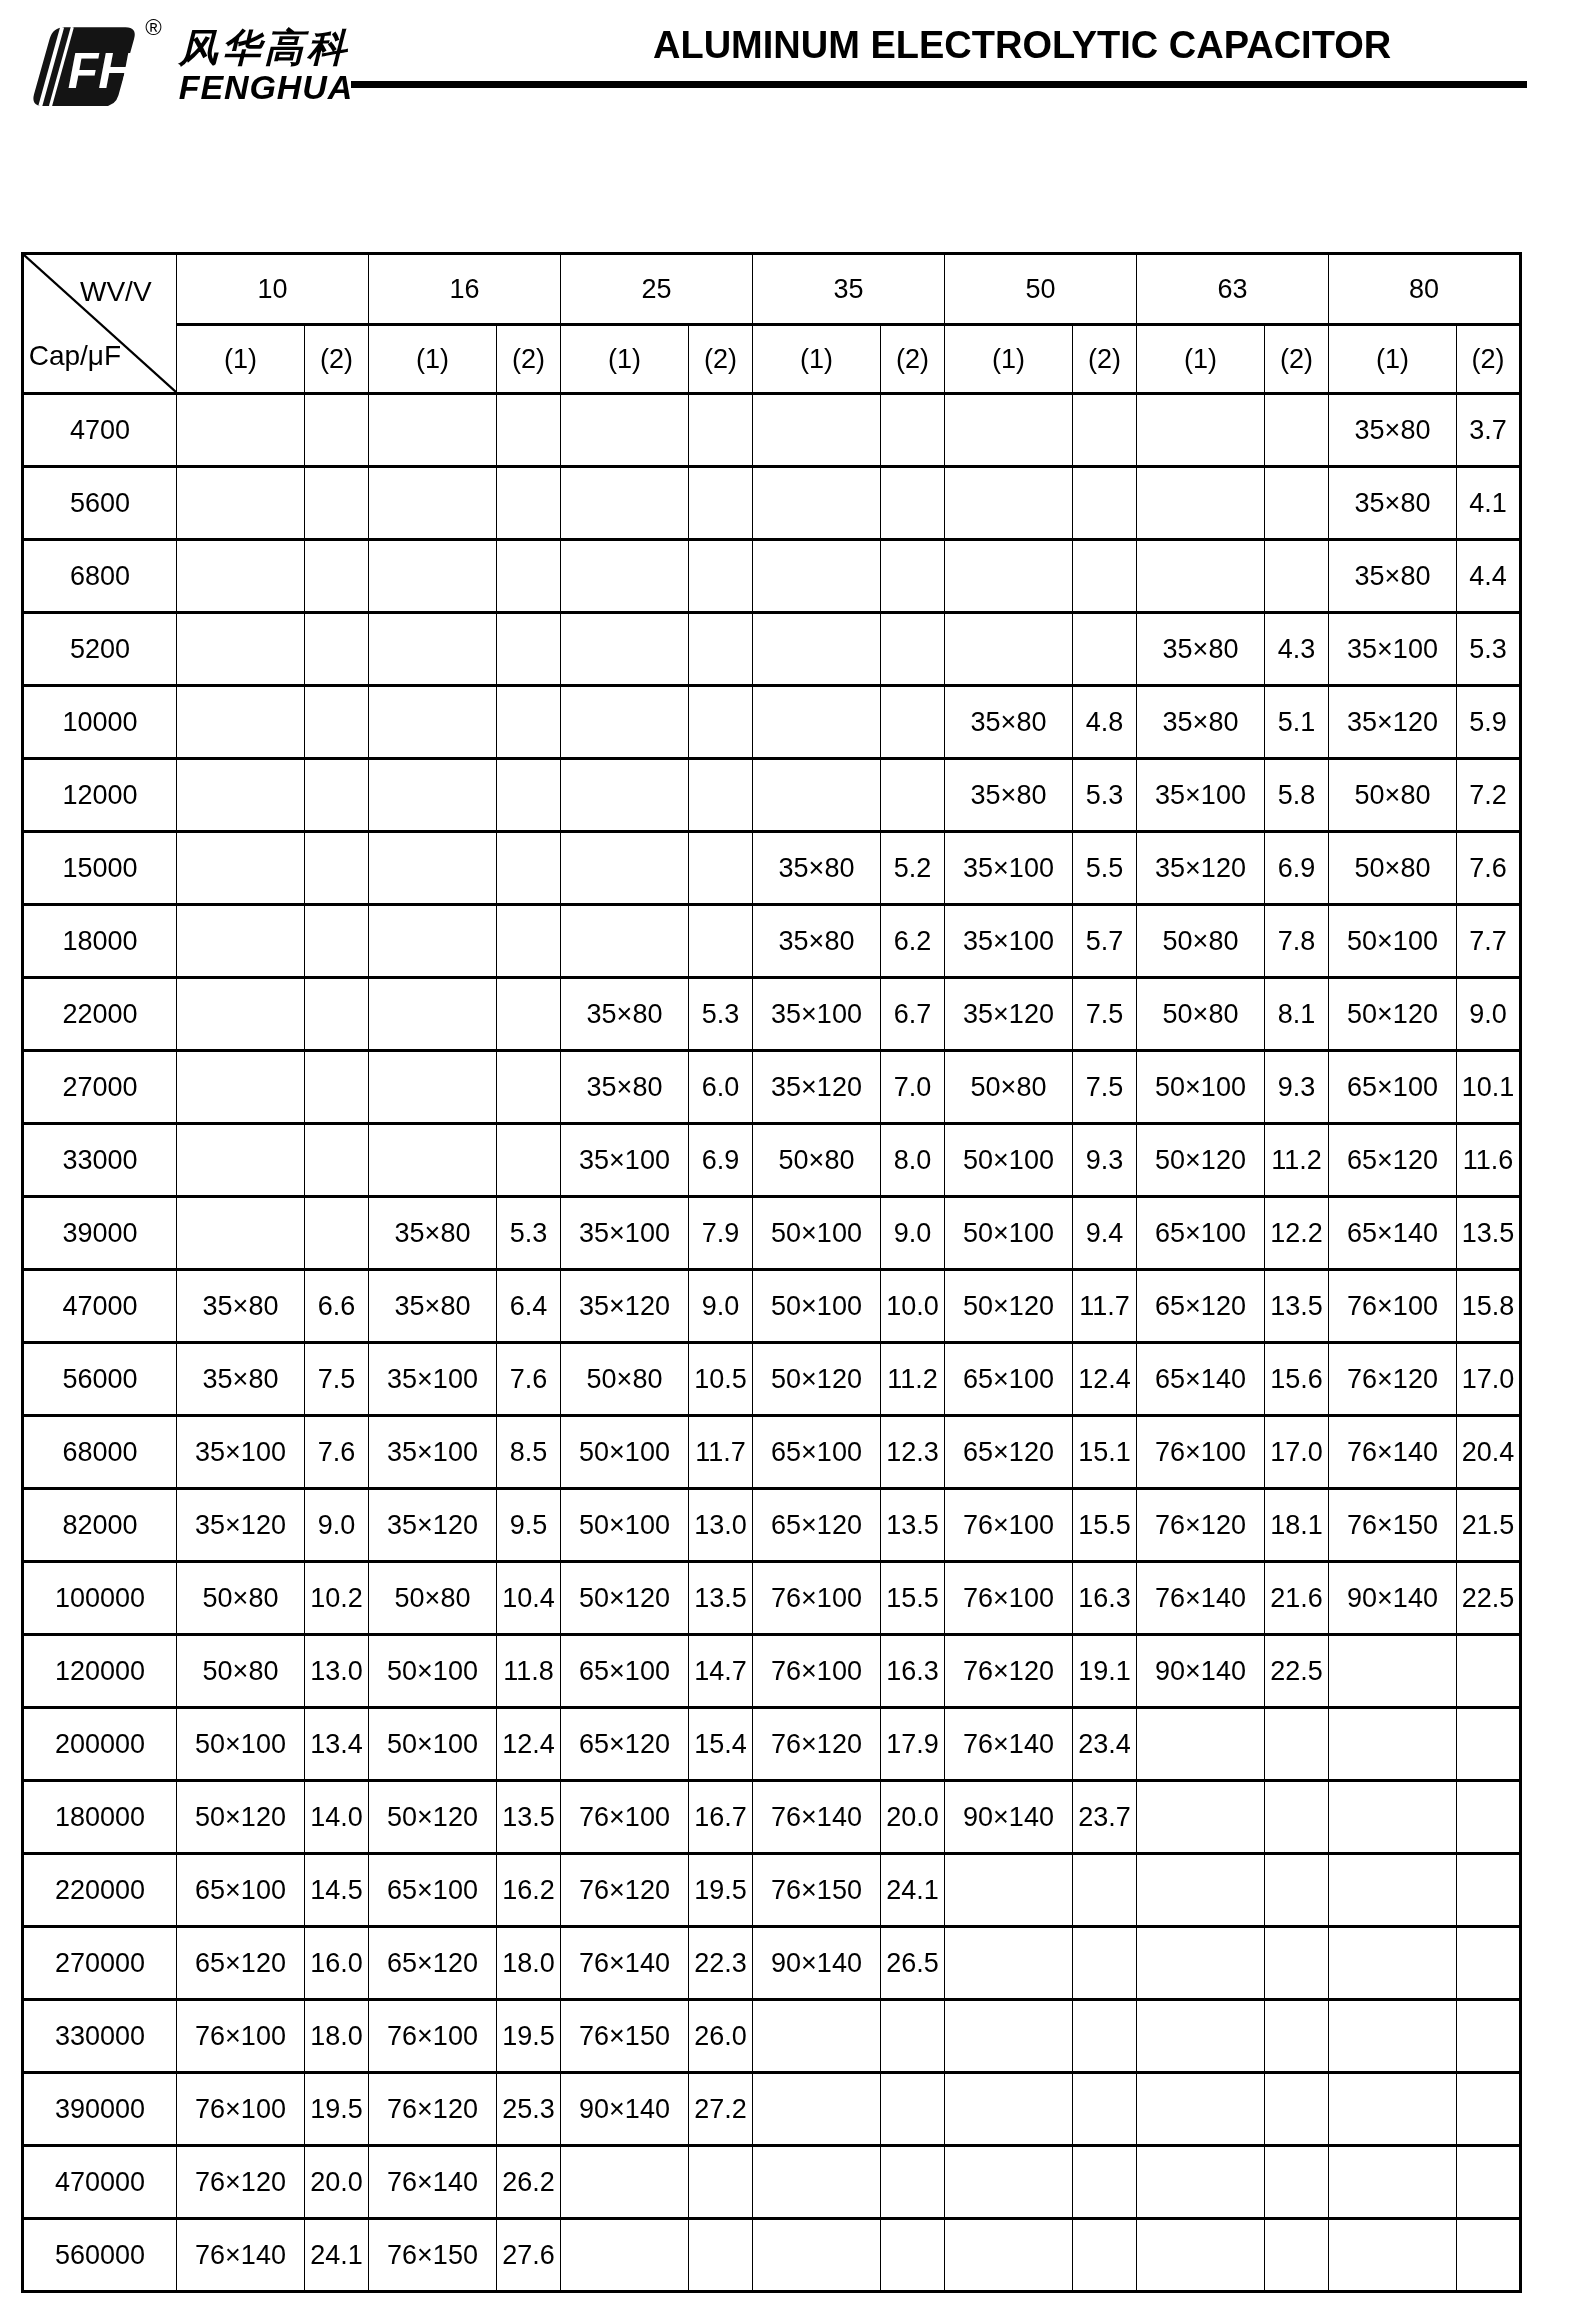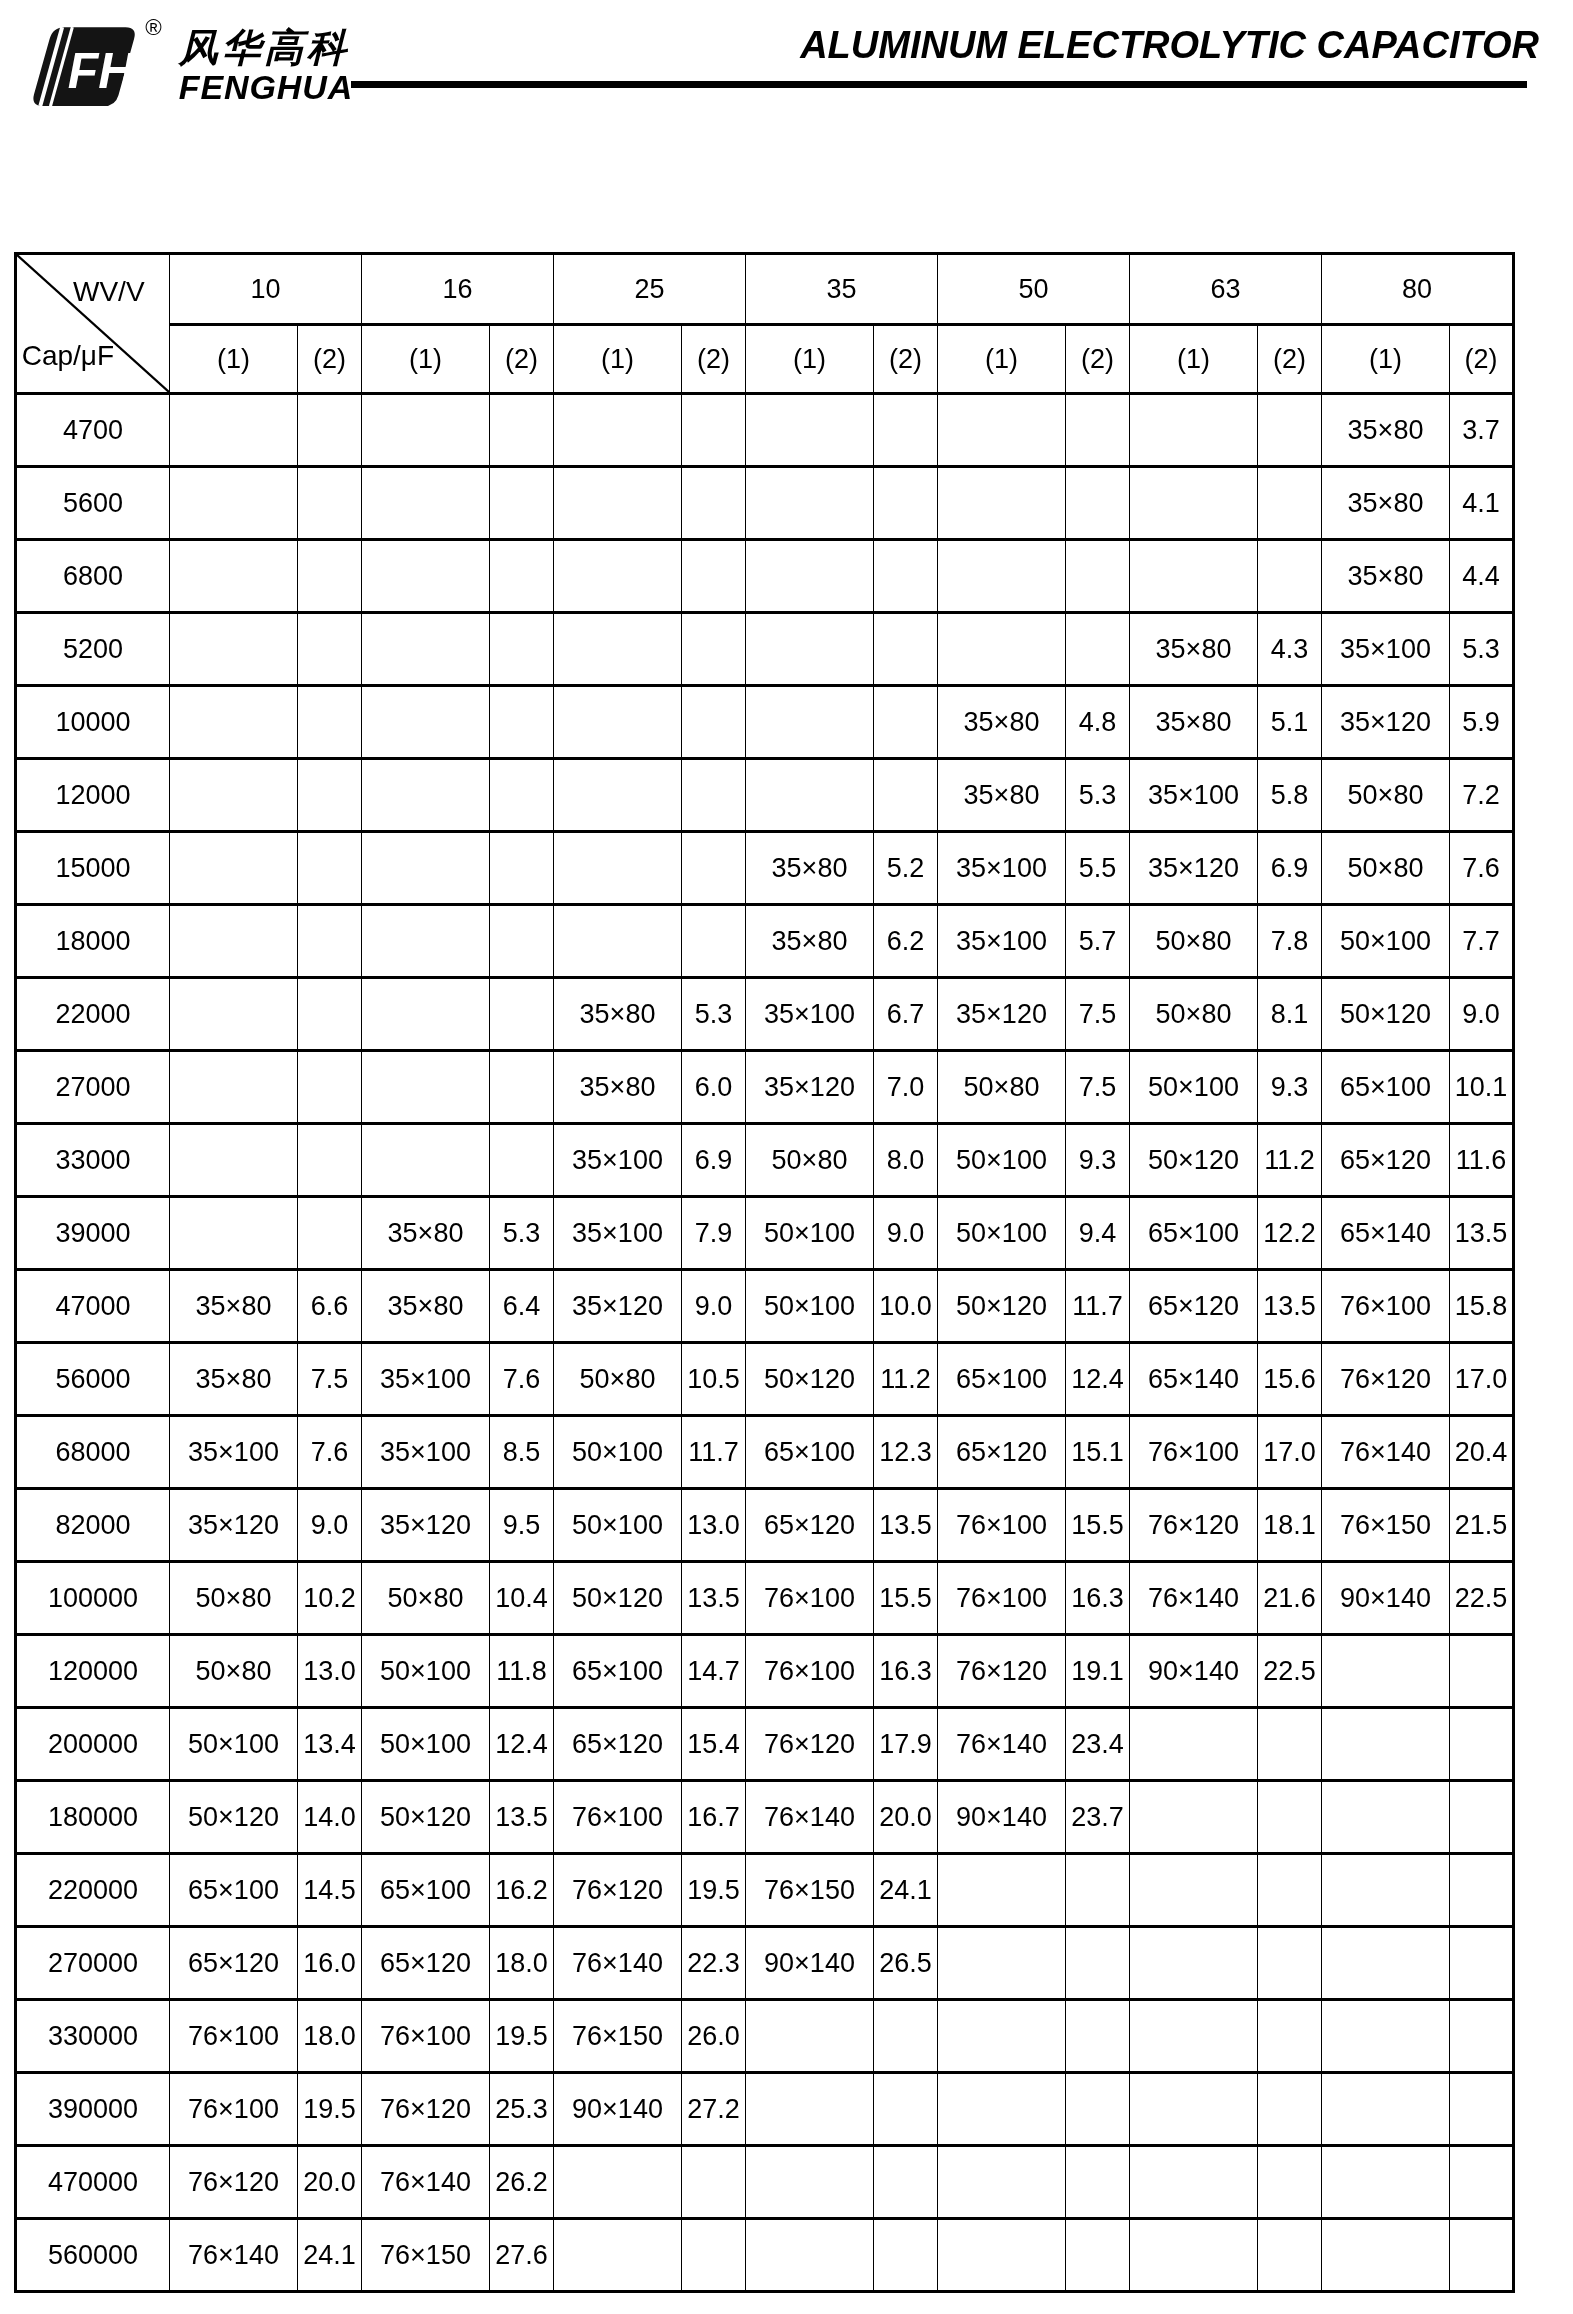--- a/index.html
+++ b/index.html
@@ -10,31 +10,31 @@
 
   
   .brand { position:absolute; left:22.4px; top:9.3px; display:flex; align-items:flex-start; }
   .logo-svg { width:121px; height:86px; margin-top:15px; display:block; }
   .reg { font-size:22.4px; line-height:1; margin:7.5px 0 0 1.9px; font-weight:400; }
   .brand-text { margin-left:17px;font-style:italic; }
   .brand-cn { font-size:39px; font-weight:bold; letter-spacing:3.7px; line-height:1; margin-top:18.6px; white-space:nowrap; }
   .brand-en { font-size:34px; font-weight:bold; letter-spacing:0.9px; line-height:1; margin-top:2.8px; white-space:nowrap; }
 
   .doc-title {
-    position:absolute; left:653px; top:24px; width:886px; text-align:right;
-    font-size:38px; font-weight:bold; white-space:nowrap;font-style:italic;
+    position:absolute; left:653px; top:24px; width:886px; text-align:left;
+    font-size:38px; font-weight:bold; white-space:nowrap;
   }
   .title-rule { position:absolute; left:351px; top:81px; width:1176px; height:6.5px; background:#000; }
 
   
   .heading-cn { position:absolute; left:17px; top:160px; font-size:33px; font-weight:600; letter-spacing:1.9px; }
   .heading-en { position:absolute; left:17px; top:208px; font-size:33px; font-weight:400; }
 
   
-  .tbl-wrap { position:absolute; left:14px; top:252px; }
+  .tbl-wrap { position:absolute; left:21px; top:252px; }
   table.dims { border-collapse:collapse; table-layout:fixed; border:3.7px solid #000; }
   table.dims th, table.dims td {
     border-left:1.9px solid #000; border-right:1.9px solid #000;
     border-top:3.7px solid #000; border-bottom:3.7px solid #000;
     font-weight:400; font-size:27px; text-align:center; vertical-align:middle;
     padding:0; overflow:hidden; white-space:nowrap;
   }
   tr.hrow1 { height:71px; }
   tr.hrow2 { height:69px; }
   tr.data  { height:73px; }

